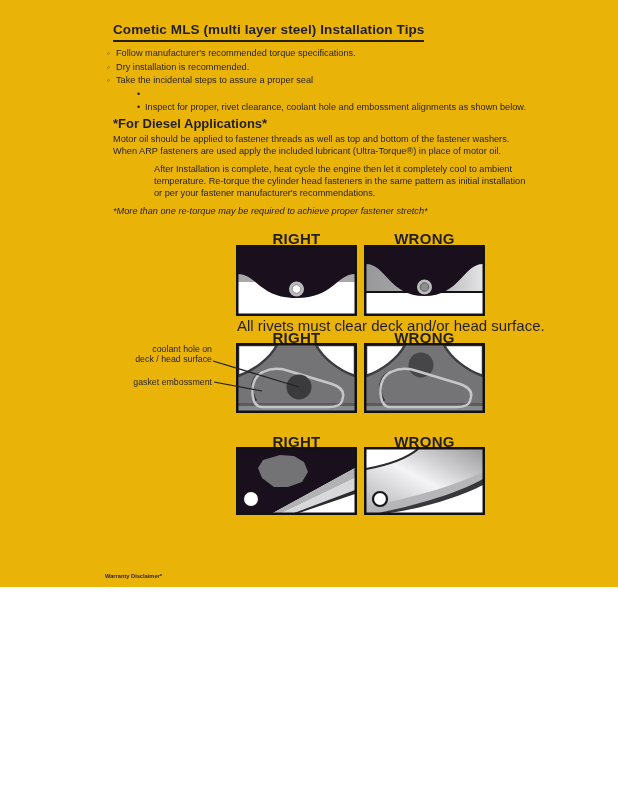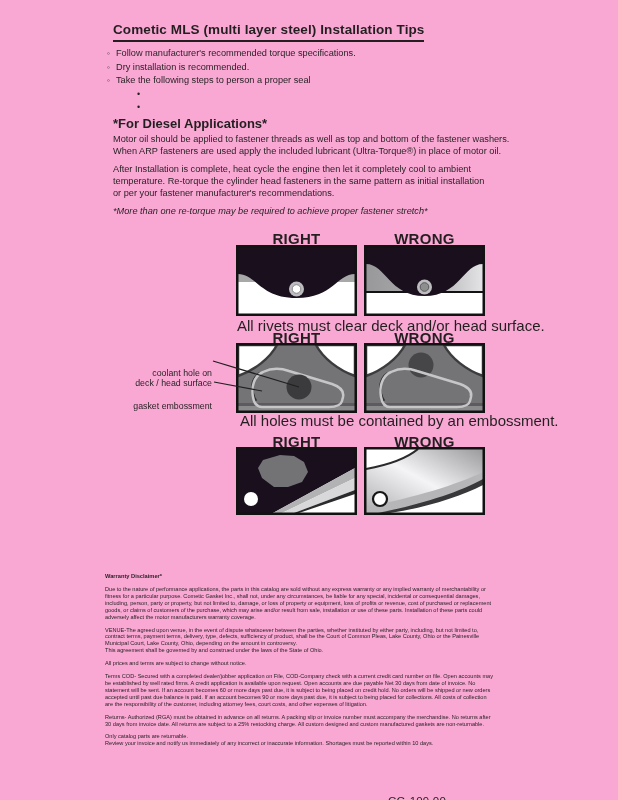--- a/index.html
+++ b/index.html
@@ -1,22 +1,22 @@
 <!DOCTYPE html>
 <html><head>
 <meta charset="utf-8">
 <style>
   * { margin: 0; padding: 0; box-sizing: border-box; }
   html, body { background: #ffffff; }
   body { font-family: "Liberation Sans", sans-serif; color: #231f20; }
   #page {
     position: relative;
     width: 618px;
-    height: 800px;
-    background: #f9a8d4;
+    height: 587px;
+    background: #eab308;
     overflow: hidden;
   }
   .abs { position: absolute; }
 
   
   .page-title {
     left: 113px; top: 22px;
     font-size: 13.5px; font-weight: bold;
     letter-spacing: 0.1px;
     border-bottom: 2px solid #231f20;
@@ -28,36 +28,36 @@
   .tips { left: 107px; top: 47px; width: 450px; }
   .tip-row { display: flex; align-items: flex-start; font-size: 9.2px; line-height: 13.6px; }
   .tip-row .marker { width: 9px; flex: 0 0 9px; font-size: 8px; line-height: 13.6px; }
   .tip-row.sub { padding-left: 30px; }
   .tip-row.sub .marker { width: 8px; flex: 0 0 8px; font-size: 9px; }
 
   
   .diesel-heading { left: 113px; top: 116px; font-size: 13px; font-weight: bold; }
   .body-para { left: 113px; top: 0; width: 450px; font-size: 9.2px; line-height: 11.8px; white-space: pre-line; }
   .p1 { top: 134px; }
-  .p2 { top: 164px; }
+  .p2 { top: 164px; margin-left: 41px; }
   .pnote { top: 206px; font-style: italic; }
 
   
   .dg-label {
     width: 121px; text-align: center;
     font-size: 15px; font-weight: bold; letter-spacing: 0.3px;
   }
   .dg-caption { font-size: 15px; line-height: 11.5px; white-space: pre-line; }
   .panel { width: 121px; }
   .panel svg { display: block; }
 
   
   .side-label {
     width: 102px; text-align: right;
-    font-size: 8.8px; line-height: 10px; white-space: pre-line; margin-top: 24px;
+    font-size: 8.8px; line-height: 10px; white-space: pre-line;
   }
 
   
   .disclaimer { left: 105px; top: 573px; width: 430px; }
   .disclaimer h4 { font-size: 5.7px; font-weight: bold; margin-bottom: 7px; }
   .disclaimer p { font-size: 5.6px; line-height: 6.9px; white-space: pre-line; margin-bottom: 6px; }
 
   .page-code { left: 388px; top: 795px; font-size: 11.5px; letter-spacing: 0.2px; }
 </style>
 </head>
@@ -71,27 +71,28 @@
     <div class="tip-row">
       <span class="marker">◦</span>
       <span>Follow manufacturer's recommended torque specifications.</span>
     </div>
     <div class="tip-row">
       <span class="marker">◦</span>
       <span>Dry installation is recommended.</span>
     </div>
     <div class="tip-row">
       <span class="marker">◦</span>
-      <span>Take the following steps to person a proper seal</span>
+      <span>Take the incidental steps to assure a proper seal</span>
     </div>
     <div class="tip-row sub">
       <span class="marker">•</span>
     </div>
     <div class="tip-row sub">
       <span class="marker">•</span>
+      <span>Inspect for proper, rivet clearance, coolant hole and embossment alignments as shown below.</span>
     </div>
   </div>
 
   <div class="abs diesel-heading">*For Diesel Applications*</div>
   <div class="abs body-para p1">Motor oil should be applied to fastener threads as well as top and bottom of the fastener washers.
 When ARP fasteners are used apply the included lubricant (Ultra-Torque®) in place of motor oil.</div>
   <div class="abs body-para p2">After Installation is complete, heat cycle the engine then let it completely cool to ambient
 temperature. Re-torque the cylinder head fasteners in the same pattern as initial installation
 or per your fastener manufacturer's recommendations.</div>
   <div class="abs body-para pnote">*More than one re-torque may be required to achieve proper fastener stretch*</div>
@@ -164,21 +165,20 @@
       <path d="M17,54 C15,44 18,33 27,29 C35,25 45,25 53,28 L96,41 C105,44 108,49 107,54 L106,58 C105,62 100,64 93,64 L26,64 C20,64 18,60 17,54 Z" fill="none" stroke="#c6c6c8" stroke-width="2.5"></path>
       <rect x="1.25" y="1.25" width="118.5" height="67.5" fill="none" stroke="#121212" stroke-width="2.5"></rect>
     </svg>
   </div>
 
   <svg class="abs" style="left:110px; top:330px; pointer-events:none;" width="380" height="100" viewBox="0 0 380 100">
     <line x1="103" y1="31" x2="189" y2="57" stroke="#231f20" stroke-width="1.2"></line>
     <line x1="104" y1="52" x2="152" y2="61" stroke="#231f20" stroke-width="1.2"></line>
   </svg>
 
-  <div class="abs dg-caption" style="left:240px; top:415px;">All holes must be contained by an embossment.</div>
 
   <div class="abs dg-label" style="left:236px; top:433px;">RIGHT</div>
   <div class="abs dg-label" style="left:364px; top:433px;">WRONG</div>
 
   <div class="abs panel" style="left:236px; top:447px;">
     <svg width="121" height="68" viewBox="0 0 121 68">
       <rect x="0" y="0" width="121" height="68" fill="#ffffff"></rect>
       <polygon points="2,2 119,2 119,21 37,66 2,66" fill="#190f1d"></polygon>
       <polygon points="119,21 119,31 46,66 37,66" fill="#b2b2b4"></polygon>
       <polygon points="119,31 119,43 58,66 46,66" fill="#d8d8da"></polygon>

